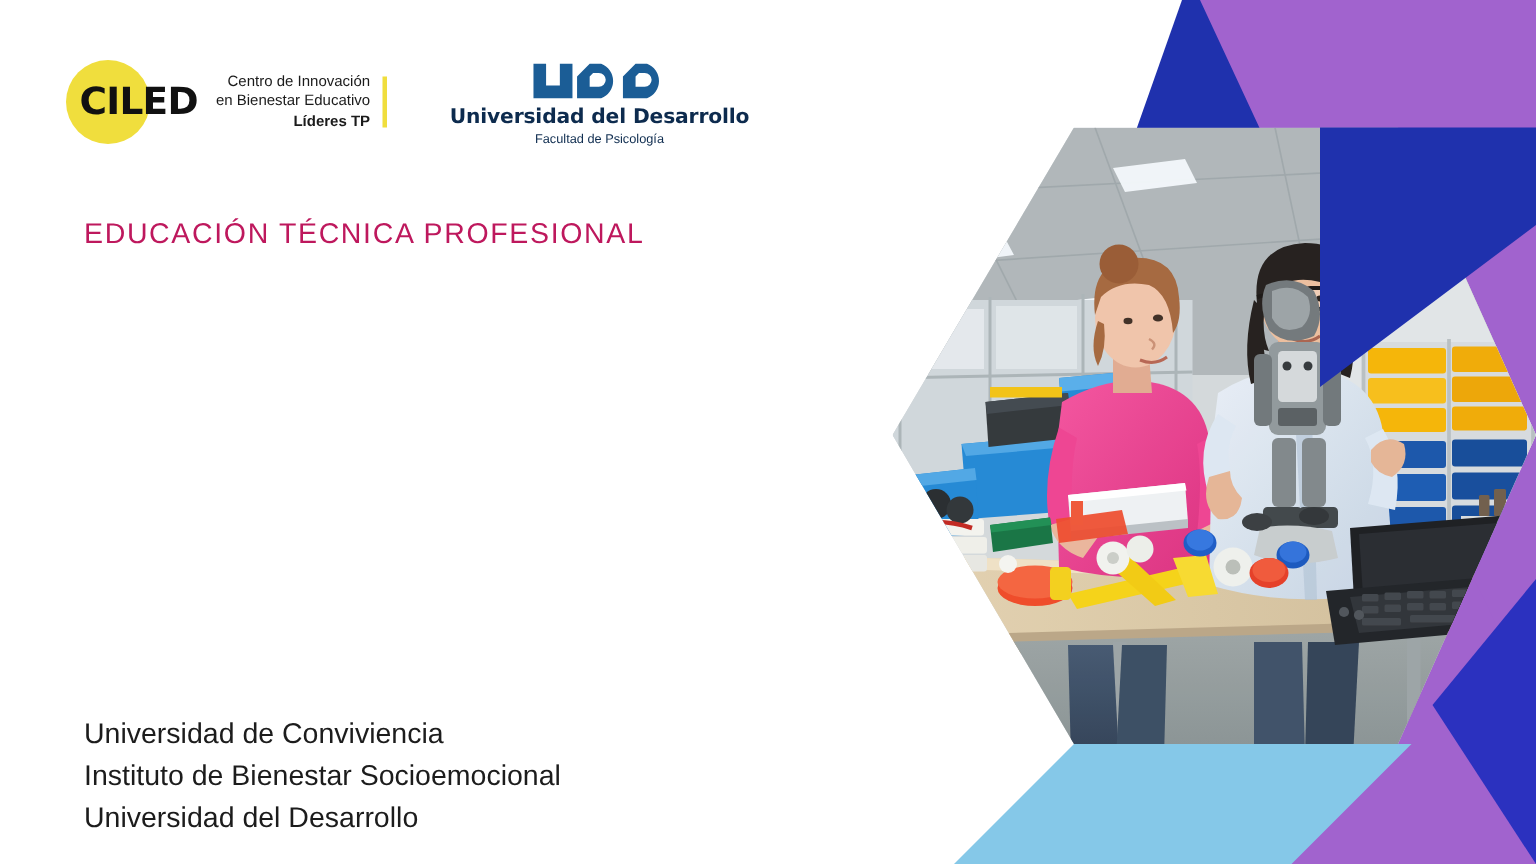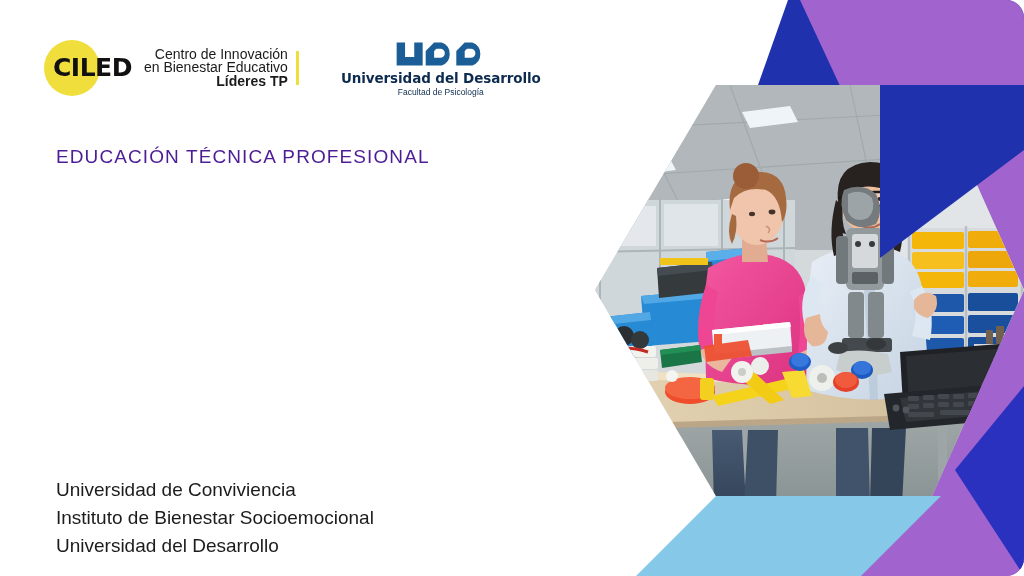--- a/index.html
+++ b/index.html
@@ -9,21 +9,20 @@
   }
   body {
     font-family: "Liberation Sans", sans-serif;
   }
   #slide {
     position: relative;
     width: 1024px;
     height: 576px;
     background: #ffffff;
     overflow: hidden;
-    border-radius: 18px;
   }
 
   
   #graphic {
     position: absolute;
     left: 0; top: 0;
     width: 1024px;
     height: 576px;
     overflow: hidden;
   }
@@ -69,21 +68,21 @@
   .ciled-tagline {
     position: relative;
     z-index: 2;
     margin-left: 12px;
     display: flex;
     align-items: center;
   }
   .ciled-tag-text {
     text-align: right;
     font-family: "Liberation Sans", sans-serif;
-    font-size: 14px;
+    font-size: 10px;
     line-height: 13.5px;
     color: #1b1b1b;
     white-space: nowrap;
   }
   .ciled-tag-text .bold { font-weight: bold; }
   .ciled-bar {
     width: 3px;
     height: 34px;
     background: #F0DE3D;
     margin-left: 8px;
@@ -115,21 +114,21 @@
   }
 
   
   #eyebrow {
     position: absolute;
     left: 56px;
     top: 146px;
     font-family: "Liberation Sans", sans-serif;
     font-size: 19px;
     letter-spacing: 1.1px;
-    color: #4c1d95;
+    color: #be185d;
     white-space: nowrap;
   }
   #title {
     position: absolute;
     left: 53px;
     top: 186px;
     width: 560px;
     font-family: "DejaVu Sans", sans-serif;
     font-weight: bold;
     font-size: 42px;

